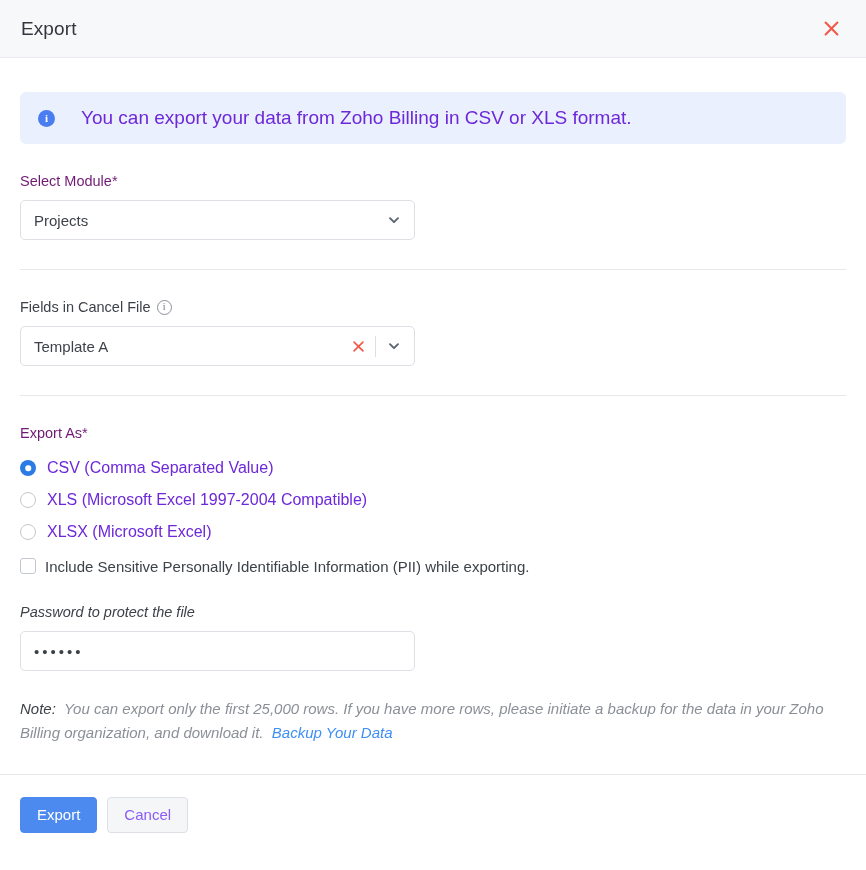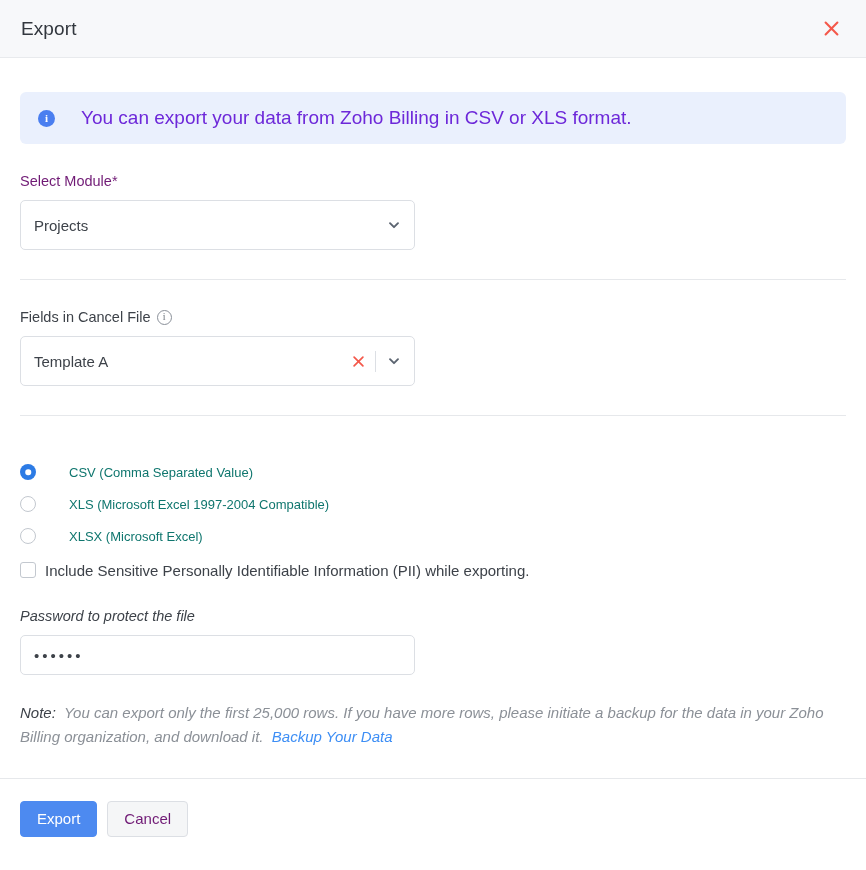--- a/index.html
+++ b/index.html
@@ -108,21 +108,21 @@
     align-items: center;
     justify-content: center;
     font-family: "Liberation Serif", serif;
     box-sizing: border-box;
     cursor: pointer;
     line-height: 1;
   }
 
   .select-box {
     width: 395px;
-    height: 50px;
+    height: 40px;
     border: 1px solid #dcdfe4;
     border-radius: 5px;
     background: #fff;
     display: flex;
     align-items: center;
     padding: 0 12px 0 13px;
     box-sizing: border-box;
     cursor: pointer;
   }
   .select-value {
@@ -195,23 +195,22 @@
     position: absolute;
     left: 50%;
     top: 50%;
     transform: translate(-50%, -50%);
     width: 5.5px;
     height: 5.5px;
     border-radius: 50%;
     background: #ffffff;
   }
   .radio-label {
-    font-size: 13px;
-    color: #0f766e;
-    margin-left: 22px;
+    font-size: 16px;
+    color: #6d28d9;
   }
 
   
   .check-row {
     display: flex;
     margin-top: 10px;
     cursor: pointer;
   }
   .check-mark {
     width: 16px;
@@ -297,21 +296,21 @@
     justify-content: center;
     border: 1px solid transparent;
   }
   .btn-primary {
     background: #4d8af0;
     color: #ffffff;
     border-color: #4d8af0;
   }
   .btn-secondary {
     background: #f5f6f7;
-    color: #701a75;
+    color: #8b5cf6;
     border-color: #dcdfe4;
   }
 </style>
 </head>
 <body>
 
 <div class="modal-header">
   <div class="modal-title">Export</div>
   <button class="close-btn">
     <span>
@@ -360,20 +359,21 @@
         <svg width="14" height="14" viewBox="0 0 14 14" aria-hidden="true">
           <path d="M3 5.2 L7 9.2 L11 5.2" fill="none" stroke="#5b6470" stroke-width="1.9" stroke-linecap="round" stroke-linejoin="round"></path>
         </svg>
       </span>
     </div>
   </div>
 
   <div class="divider"></div>
 
   <div class="field-group">
+    <div class="field-label required">Export As*</div>
 
     <div class="radio-list">
       <label class="radio-row">
         <span class="radio-mark on"></span>
         <span class="radio-label">CSV (Comma Separated Value)</span>
       </label>
       <label class="radio-row">
         <span class="radio-mark off"></span>
         <span class="radio-label">XLS (Microsoft Excel 1997-2004 Compatible)</span>
       </label>

